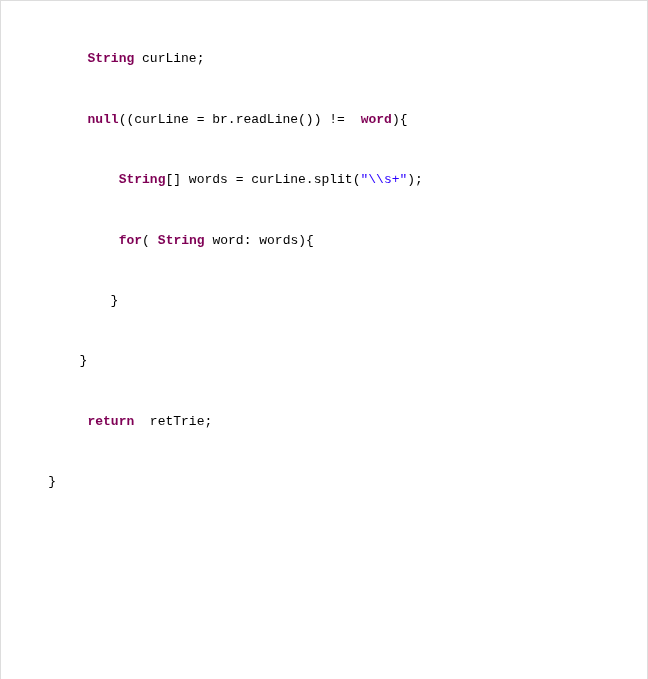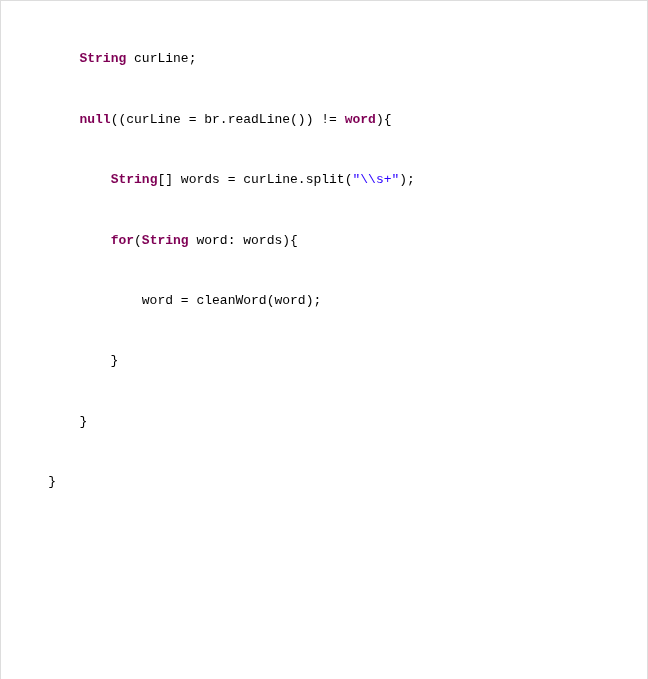--- a/index.html
+++ b/index.html
@@ -31,38 +31,39 @@
     }
 
     .line {
       display: block;
       min-height: 1.55em;
     }
 
     .kw {
       color: #7f0055;
       font-weight: bold;
+      margin-left: 8px;
     }
 
     .string {
       color: #2a00ff;
     }
   </style>
 </head>
 <body>
 
 <div class="code-container">
   <div class="code-block">
     <span class="line">        <span class="kw">String</span> curLine;</span>
     <span class="line">        <span class="kw">null</span>((curLine = br.readLine()) != <span class="kw">word</span>){</span>
     <span class="line">            <span class="kw">String</span>[] words = curLine.split(<span class="string">"\\s+"</span>);</span>
     <span class="line">            <span class="kw">for</span>(<span class="kw">String</span> word: words){</span>
-    <span class="line">                word = cleanWord(word);</span>
     <span class="line">            }</span>
     <span class="line">        }</span>
+    <span class="line">        <span class="kw">return</span>  retTrie;</span>
     <span class="line">    }</span>
     <span class="line"> </span>
     
     
     
     
     
     
     
     

